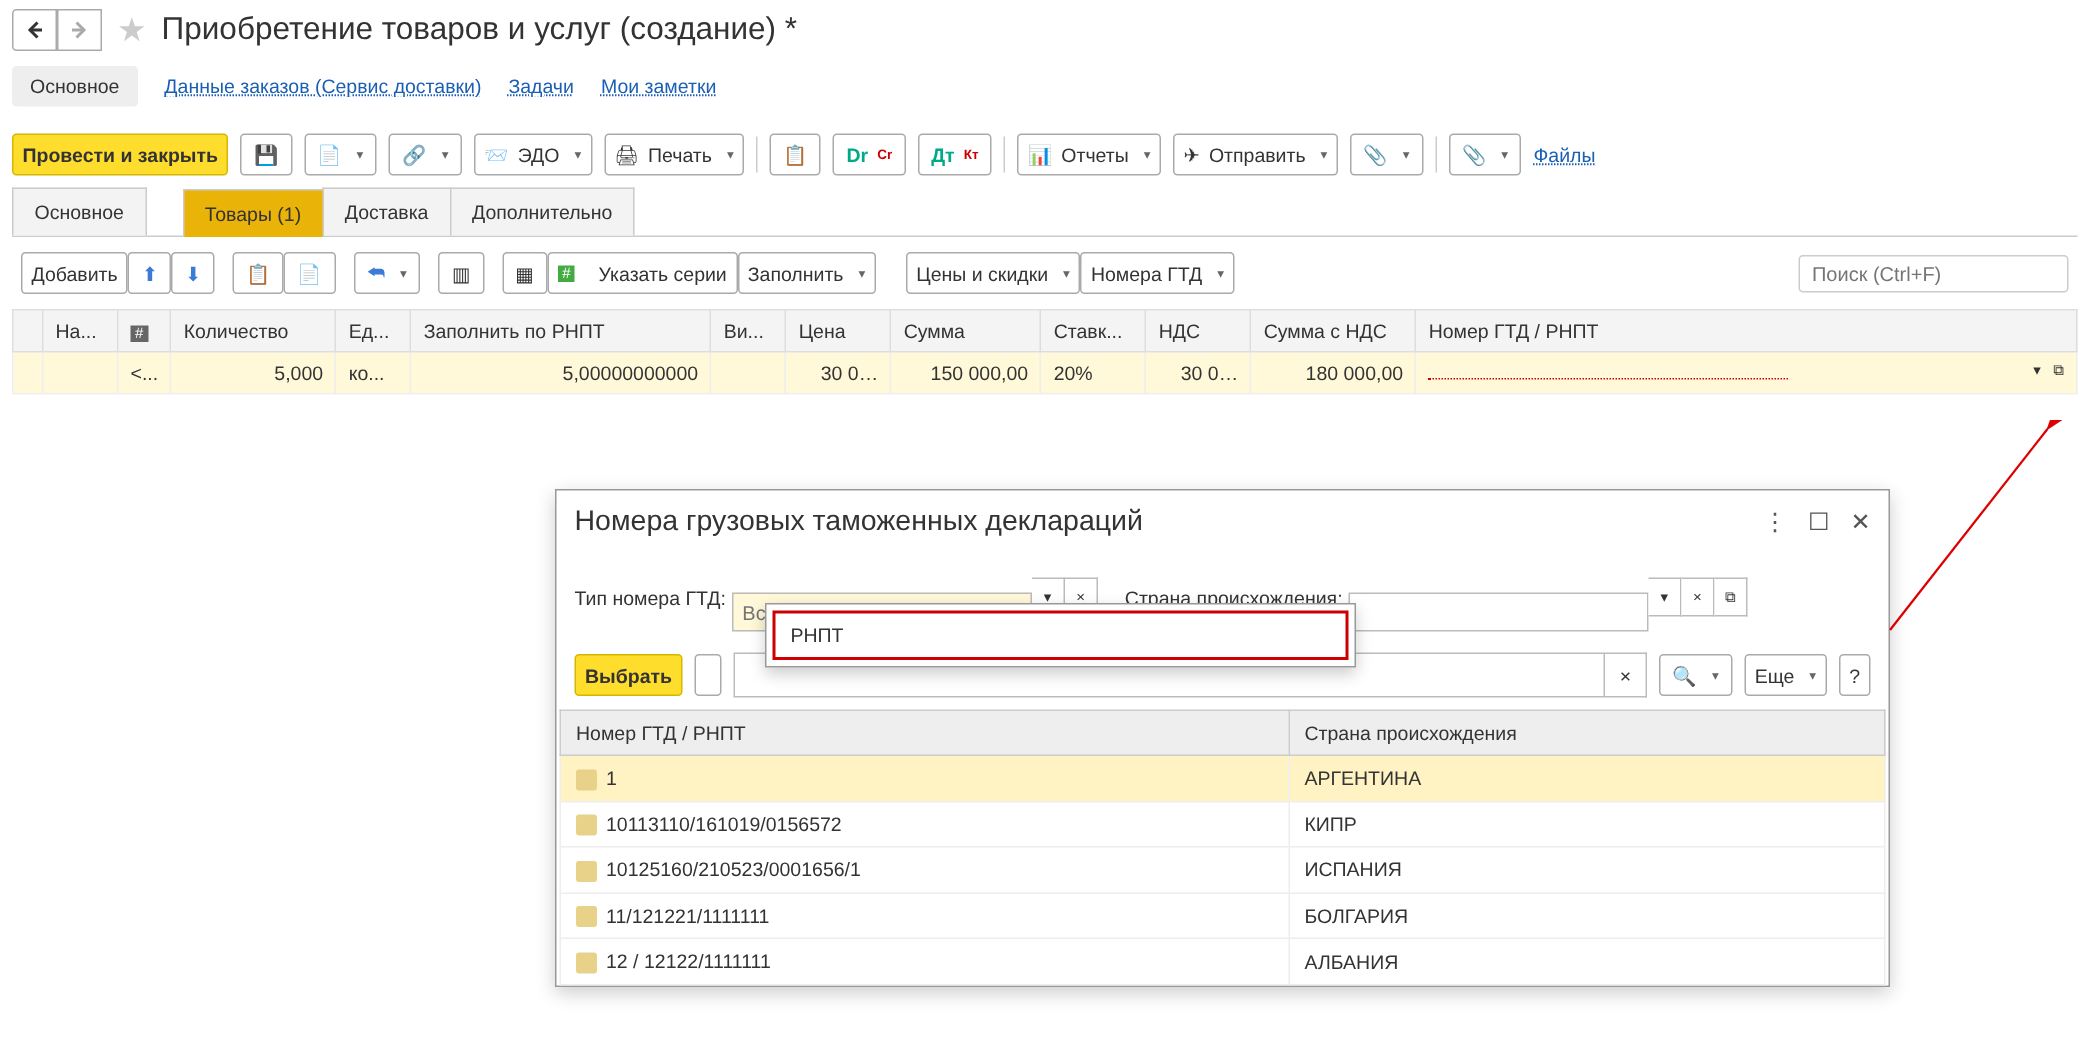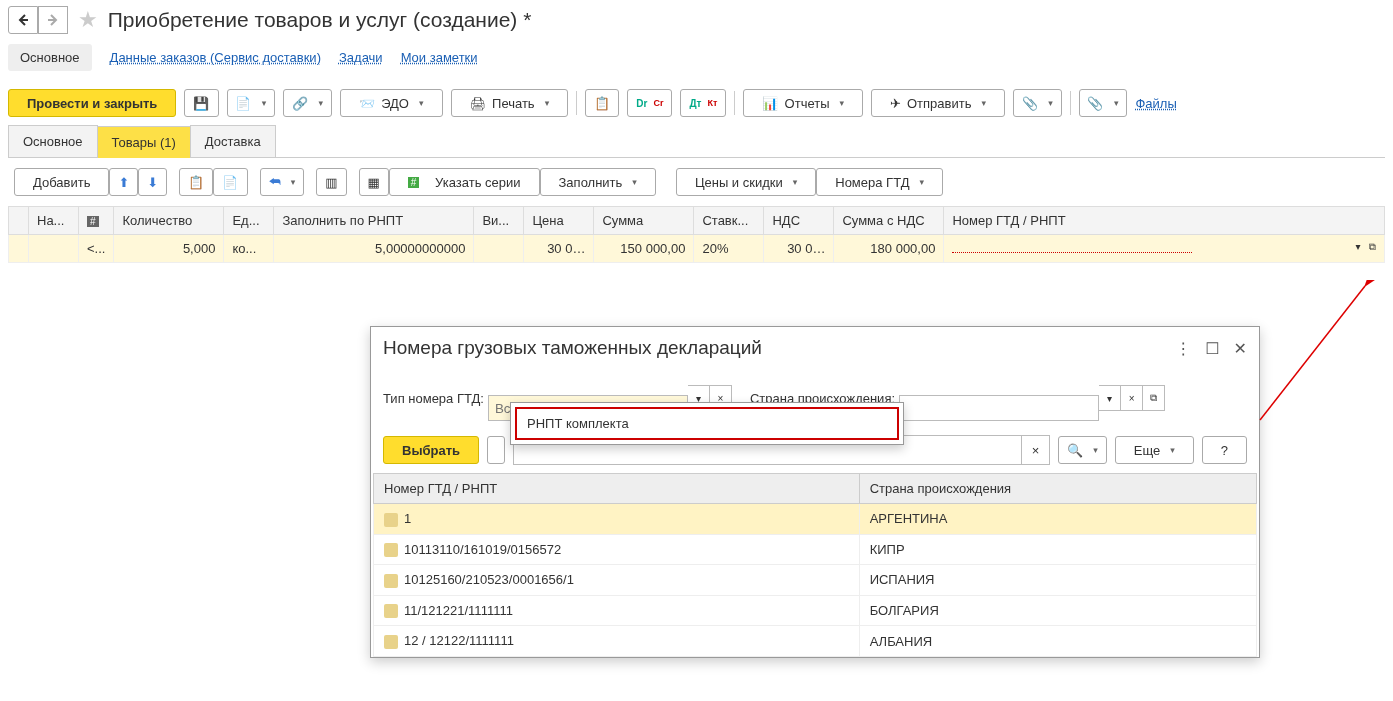--- a/index.html
+++ b/index.html
@@ -7,29 +7,29 @@
   .header-row { display: flex; align-items: center; padding: 6px 8px; }
   .nav-btn { width: 30px; height: 28px; border: 1px solid #aaa; background: #fff; display: flex; align-items: center; justify-content: center; cursor: pointer; }
   .nav-btn:first-child { border-radius: 3px 0 0 3px; }
   .nav-btn:last-child { border-radius: 0 3px 3px 0; border-left: none; }
   .star { font-size: 22px; color: #ccc; margin: 0 10px; }
   .page-title { font-size: 21px; color: #333; }
   .subnav { display: flex; align-items: center; padding: 4px 8px 10px; gap: 18px; }
   .subnav .active { background: #eee; padding: 6px 12px; border-radius: 3px; }
   .subnav a { color: #1a5fb4; text-decoration: underline dotted; }
   .toolbar { display: flex; gap: 8px; padding: 8px; align-items: center; }
-  .btn { border: 1px solid #aaa; background: #fff; padding: 5px 18px; border-radius: 3px; display: flex; align-items: center; gap: 6px; cursor: pointer; height: 28px; }
+  .btn { border: 1px solid #aaa; background: #fff; padding: 5px 6px; border-radius: 3px; display: flex; align-items: center; gap: 6px; cursor: pointer; height: 28px; }
   .btn.yellow { background: #ffdd2d; border-color: #d4b800; font-weight: bold; }
   .btn.icon-only { padding: 5px 8px; }
   .drop::after { content: "▾"; font-size: 9px; color: #666; margin-left: 4px; }
   .link { color: #1a5fb4; text-decoration: underline dotted; }
   .sep { width: 1px; height: 24px; background: #ccc; }
   .tabs { display: flex; border-bottom: 1px solid #ccc; margin: 0 8px; }
   .tab { padding: 8px 14px; border: 1px solid #ccc; border-bottom: none; background: #f3f3f3; margin-right: -1px; cursor: pointer; }
-  .tab.active { background: #fde047; position: relative; top: 1px; }
+  .tab.active { background: #eab308; position: relative; top: 1px; margin-left: 25px; }
   .table-toolbar { display: flex; gap: 0; padding: 10px 14px; align-items: center; }
   .search-box { border: 1px solid #ccc; padding: 4px 8px; width: 180px; color: #aaa; margin-left: auto; border-radius: 3px; }
   table.grid { border-collapse: collapse; width: calc(100% - 16px); margin: 0 8px; }
   table.grid th { background: #f4f4f4; border: 1px solid #ddd; padding: 6px 8px; text-align: left; font-weight: normal; font-size: 13px; }
   table.grid td { border: 1px solid #eee; padding: 6px 8px; background: #fff8d9; }
   .gtd-input { border-bottom: 1px dotted #c00; width: 240px; display: inline-block; }
   .dialog { position: absolute; left: 370px; top: 326px; width: 890px; background: #fff; border: 1px solid #999; box-shadow: 0 4px 12px rgba(0,0,0,.2); }
   .dialog-header { display: flex; align-items: center; padding: 10px 12px; }
   .dialog-title { font-size: 19px; }
   .dialog-ctrls { margin-left: auto; display: flex; gap: 14px; font-size: 16px; color: #555; }
@@ -43,21 +43,21 @@
   .dialog-toolbar { display: flex; align-items: center; padding: 8px 12px; gap: 8px; }
   .dialog-toolbar .wide-input { border: 1px solid #bbb; height: 30px; flex: 1; }
   .clear-btn { border: 1px solid #bbb; border-left: none; height: 30px; width: 28px; display: flex; align-items: center; justify-content: center; }
   table.dlg-grid { border-collapse: collapse; width: calc(100% - 4px); margin: 0 2px; }
   table.dlg-grid th { background: #eee; border: 1px solid #ccc; padding: 7px 10px; text-align: left; font-weight: normal; }
   table.dlg-grid td { border: 1px solid #eee; padding: 7px 10px; }
   table.dlg-grid tr.sel td { background: #fff3c4; }
   .row-icon { display: inline-block; width: 14px; height: 14px; background: #e8d28a; border-radius: 2px; margin-right: 6px; vertical-align: middle; }
   .arrow-annotation { position: absolute; left: 1240px; top: 280px; z-index: 5; pointer-events: none; }
   .icon-svg { width: 16px; height: 16px; }
-  .dcr { color: #0a8; font-size: 10px; font-weight: bold; }
+  .dcr { color: #0a8; font-size: 13px; font-weight: bold; }
   .dkr { color: #c00; font-size: 9px; font-weight: bold; }
 </style>
 </head>
 <body>
 
 <div class="header-row">
   <div class="nav-btn">
     <svg class="icon-svg" viewBox="0 0 16 16">
         <path d="M10 3 L5 8 L10 13" stroke="#333" stroke-width="2" fill="none"></path>
         <path d="M5 8 H13" stroke="#333" stroke-width="2"></path>
@@ -121,20 +121,21 @@
   <div class="btn icon-only drop">📎</div>
   <div class="sep"></div>
   <div class="btn icon-only drop">📎</div>
   <a href="#" class="link">Файлы</a>
 </div>
 
 <div class="tabs">
   <div class="tab">Основное</div>
   <div class="tab active">Товары (1)</div>
   <div class="tab">Доставка</div>
+  <div class="tab">Дополнительно</div>
 </div>
 
 <div class="table-toolbar">
   <div class="btn">Добавить</div>
   <div class="btn icon-only">
       <span style="color:#3a7bd5">⬆</span>
     </div>
   <div class="btn icon-only">
       <span style="color:#3a7bd5">⬇</span>
     </div>
@@ -147,20 +148,21 @@
     </div>
   <div style="width:12px"></div>
   <div class="btn icon-only">▥</div>
   <div style="width:12px"></div>
   <div class="btn icon-only">▦</div>
   <div class="btn"><span style="background:#4a4;color:#fff;padding:0 3px;font-size:10px">#</span>&nbsp;<span>Указать серии</span></div>
   <div class="btn drop">Заполнить</div>
   <div style="width:20px"></div>
   <div class="btn drop">Цены и скидки</div>
   <div class="btn drop">Номера ГТД</div>
+  <input class="search-box" placeholder="Поиск (Ctrl+F)" style="">
 </div>
 
 <table class="grid">
   <thead>
     <tr>
       <th style="width:20px"></th>
       <th style="width:50px">На...</th>
       <th style="width:30px"><span style="background:#666;color:#fff;padding:0 3px;font-size:10px">#</span></th>
       <th style="width:110px">Количество</th>
       <th style="width:50px">Ед...</th>
@@ -266,15 +268,15 @@
         <tr>
           <td><span class="row-icon"></span>12      / 12122/1111111</td>
           <td>АЛБАНИЯ</td>
         </tr>
       </tbody>
   </table>
 </div>
 
 <div class="dropdown-list">
   <div class="dd-box">
-    <div class="dd-item">РНПТ комплекта</div>
+    <div class="dd-item">РНПТ</div>
   </div>
 </div>
 
 </body></html>

